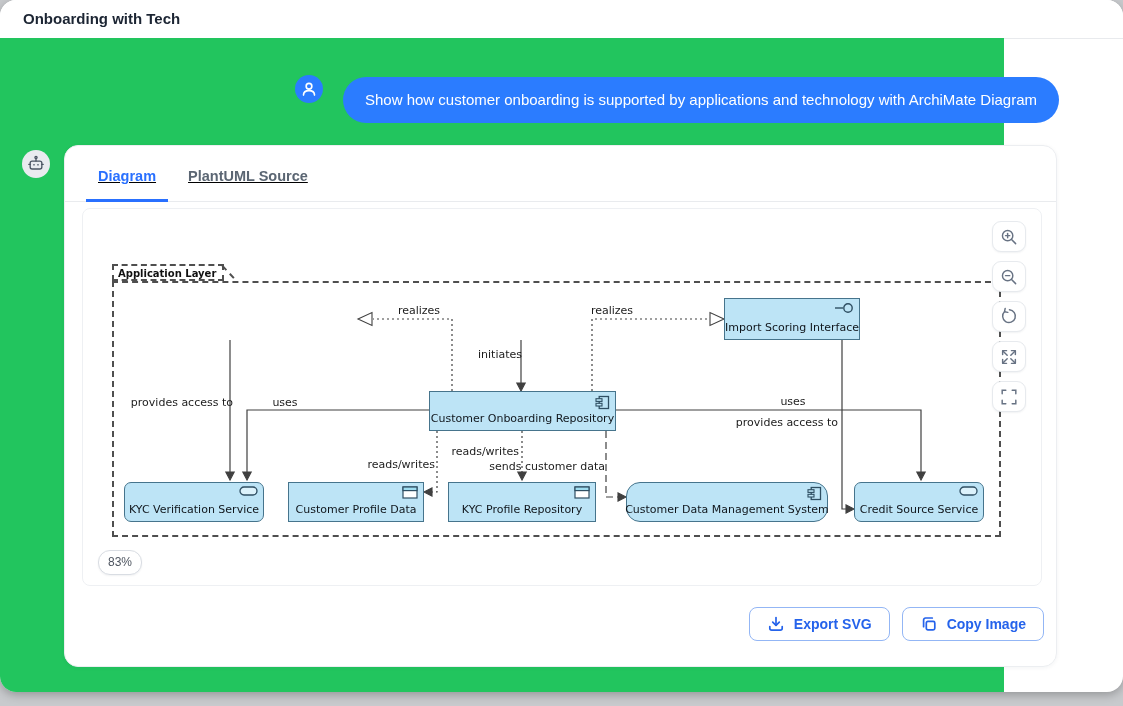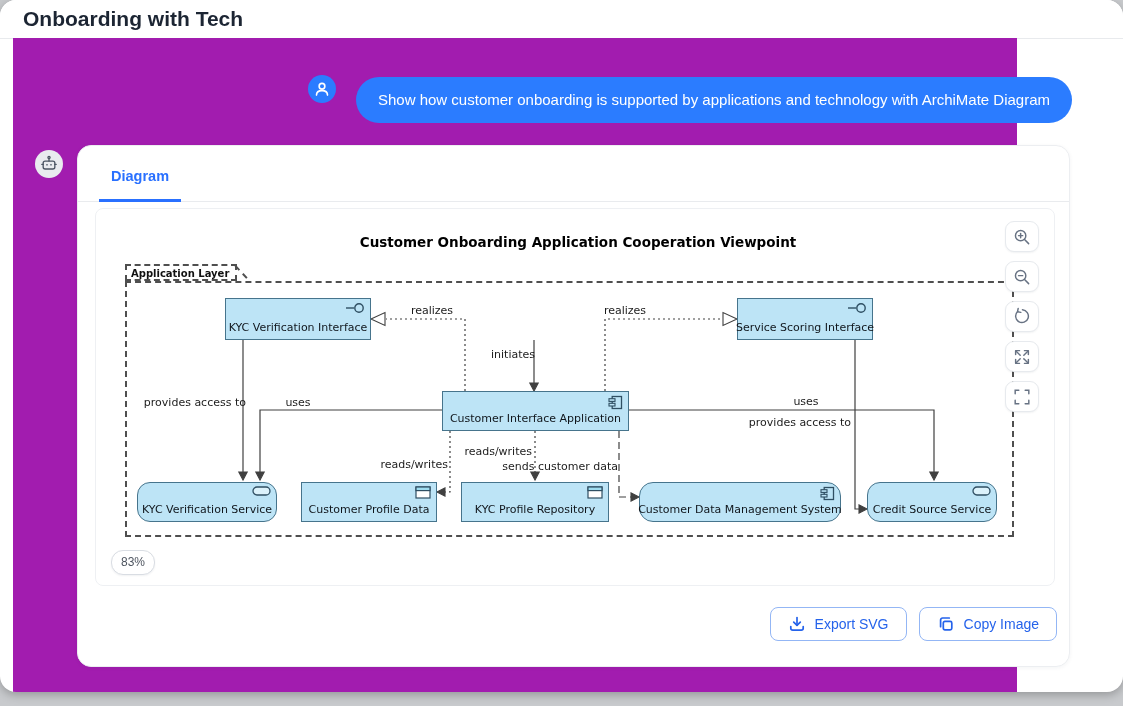--- a/index.html
+++ b/index.html
@@ -2,34 +2,34 @@
 <html><head>
 <meta charset="utf-8">
 <style>
   html,body{margin:0;padding:0;}
   body{width:1123px;height:706px;background:#c8cacd;overflow:hidden;
        font-family:"Liberation Sans",sans-serif;position:relative;}
   .window{position:absolute;left:0;top:0;width:1123px;height:692px;background:#fff;
           border-radius:16px;overflow:hidden;box-shadow:0 3px 10px rgba(0,0,0,.25);}
   .app-header{position:absolute;left:0;top:0;right:0;height:38px;background:#fff;
               border-bottom:1px solid #e8eaed;}
-  .app-title{position:absolute;left:23px;top:0;line-height:38px;font-size:21px;
+  .app-title{position:absolute;left:23px;top:0;line-height:38px;font-size:15px;
              font-weight:bold;color:#1c2533;}
-  .chat{position:absolute;left:0;top:38px;width:1004px;height:654px;background:#a21caf;margin-left:13px;}
+  .chat{position:absolute;left:0;top:38px;width:1004px;height:654px;background:#22c55e;}
   .avatar{position:absolute;width:28px;height:28px;border-radius:50%;
           display:flex;align-items:center;justify-content:center;}
   .user-avatar{left:295px;top:37px;background:#2b7cff;}
   .bot-avatar{left:22px;top:112px;background:#e9ebef;}
   .bubble{position:absolute;left:343px;top:39px;height:46px;line-height:46px;
           background:#2b7cff;color:#fff;font-size:15px;border-radius:23px;
           padding:0 22px;white-space:nowrap;}
   .card{position:absolute;left:64px;top:107px;width:991px;height:520px;background:#fff;
         border:1px solid #eceef1;border-radius:14px;box-shadow:0 1px 4px rgba(20,30,50,.05);}
   .tabbar{position:absolute;left:0;top:0;right:0;height:55px;border-bottom:1px solid #e9ebee;
-          display:flex;align-items:flex-end;padding-left:21px;gap:8px;}
+          display:flex;align-items:flex-end;padding-left:21px;gap:8px;text-decoration:underline;}
   .tab{padding:0 12px 15px 12px;font-size:14.5px;font-weight:bold;color:#5b6673;
        cursor:pointer;border-bottom:3px solid transparent;margin-bottom:-1px;}
   .tab.active{color:#2970ff;border-bottom:3px solid #2970ff;}
   .dgc{position:absolute;left:17px;top:62px;width:958px;height:376px;background:#fff;
        border:1px solid #eef0f3;border-radius:8px;}
   .canvas{position:absolute;left:23px;top:15px;width:918px;height:358px;background:#fff;
           font-family:"DejaVu Sans",sans-serif;}
   .dg-title{position:absolute;left:0;right:0;top:10px;text-align:center;font-size:13.5px;
             font-weight:bold;color:#000;}
   .group-tab{position:absolute;left:6px;top:40px;width:112px;height:17px;
@@ -37,34 +37,34 @@
              line-height:16px;padding-left:4px;box-sizing:border-box;background:#fff;z-index:2;}
   .group-notch{position:absolute;left:117px;top:41px;width:17px;height:0;
                border-top:2px dashed #4f4f4f;transform:rotate(47deg);
                transform-origin:left top;z-index:2;}
   .group-body{position:absolute;left:6px;top:57px;width:889px;height:256px;
               border:2px dashed #4f4f4f;box-sizing:border-box;}
   #edges{position:absolute;left:0;top:0;width:918px;height:358px;overflow:visible;z-index:3;}
   .node{position:absolute;background:#bde4f6;border:1.3px solid #46748c;box-sizing:border-box;
         display:flex;align-items:flex-end;justify-content:center;padding-bottom:5px;
         font-size:11px;color:#10161c;white-space:nowrap;z-index:4;}
-  .node.rounded{border-radius:13px;}
+  .node.rounded{border-radius:7px;}
   .node .nicon{position:absolute;top:3px;right:5px;line-height:0;}
   .zoom-toolbar{position:absolute;left:909px;top:12px;width:34px;display:flex;
                 flex-direction:column;gap:9px;z-index:6;}
   .ztb{width:34px;height:31px;background:#fff;border:1px solid #e7eaee;border-radius:9px;
        display:flex;align-items:center;justify-content:center;cursor:pointer;
        box-shadow:0 1px 2px rgba(20,30,50,.06);padding:0;}
   .zoom-badge{position:absolute;left:15px;top:341px;height:23px;line-height:23px;
               background:#fff;border:1px solid #d9dde3;border-radius:12px;padding:0 9px;
               font-size:12px;color:#4e5560;box-shadow:0 1px 2px rgba(20,30,50,.06);z-index:6;}
   .actions{position:absolute;right:12px;top:461px;display:flex;gap:12px;}
   .act-btn{height:34px;display:flex;align-items:center;gap:9px;background:#fff;
            border:1px solid #93b6f5;border-radius:8px;padding:12px 17px;cursor:pointer;
-           font-family:"Liberation Sans",sans-serif;font-size:14px;font-weight:normal;color:#2563eb;}
+           font-family:"Liberation Sans",sans-serif;font-size:14px;font-weight:bold;color:#2563eb;}
   svg{display:block;}
 </style>
 </head>
 <body>
 
 <div class="window">
   <div class="app-header">
     <div class="app-title">Onboarding with Tech</div>
   </div>
 
@@ -90,25 +90,25 @@
             <circle cx="12" cy="4.2" r="1.3"></circle>
           <path d="M5 12.5 H3.4"></path>
             <path d="M19 12.5 H20.6"></path>
         </svg>
       </span>
     </div>
 
     <div class="card">
       <div class="tabbar">
         <div class="tab active">Diagram</div>
+        <div class="tab">PlantUML Source</div>
       </div>
 
       <div class="dgc">
         <div class="canvas" id="canvas">
-          <div class="dg-title">Customer Onboarding Application Cooperation Viewpoint</div>
           <div class="group-tab">
             <span>Application Layer</span>
           </div>
           <div class="group-notch"></div>
           <div class="group-body"></div>
           <svg id="edges" viewBox="0 0 918 358">
               <polyline points="346,167 346,95 267,95" fill="none" stroke="#404040" stroke-width="1.2" stroke-dasharray="2 3"></polyline>
               <polygon points="252,95 266,88.5 266,101.5" fill="#ffffff" stroke="#404040" stroke-width="1.1"></polygon>
               <text x="313" y="90" text-anchor="middle" font-size="11" fill="#1c1c1c" font-family="DejaVu Sans, sans-serif">realizes</text>
               <polyline points="486,167 486,95 603,95" fill="none" stroke="#404040" stroke-width="1.2" stroke-dasharray="2 3"></polyline>
@@ -132,47 +132,38 @@
               <polyline points="500,207 500,273 514,273" fill="none" stroke="#404040" stroke-width="1.2" stroke-dasharray="7 4"></polyline>
               <polygon points="520,273 512,268.8 512,277.2" fill="#404040" stroke="#404040" stroke-width="1.1"></polygon>
               <text x="499" y="246" text-anchor="end" font-size="11" fill="#1c1c1c" font-family="DejaVu Sans, sans-serif">sends customer data</text>
               <polyline points="510,186 815,186 815,251" fill="none" stroke="#404040" stroke-width="1.2"></polyline>
               <polygon points="815,256 810.8,248 819.2,248" fill="#404040" stroke="#404040" stroke-width="1.1"></polygon>
               <text x="687" y="181" text-anchor="middle" font-size="11" fill="#1c1c1c" font-family="DejaVu Sans, sans-serif">uses</text>
               <polyline points="736,116 736,285 742,285" fill="none" stroke="#404040" stroke-width="1.2"></polyline>
               <polygon points="748,285 740,280.8 740,289.2" fill="#404040" stroke="#404040" stroke-width="1.1"></polygon>
               <text x="732" y="202" text-anchor="end" font-size="11" fill="#1c1c1c" font-family="DejaVu Sans, sans-serif">provides access to</text>
             </svg>
-        <div class="node" style="left: 106px; top: 74px; width: 146px; height: 42px;">
+            <div class="node" style="left: 618px; top: 74px; width: 136px; height: 42px;">
               <span class="nicon">
                 <svg width="20" height="12" viewBox="0 0 20 12" fill="none" stroke="#2f4f63" stroke-width="1.4">
                   <line x1="1" y1="6" x2="9" y2="6"></line>
                   <circle cx="14" cy="6" r="4.2"></circle>
                 </svg>
               </span>
-              <span>KYC Verification Interface</span>
-            </div>
-            <div class="node" style="left: 618px; top: 74px; width: 136px; height: 42px;">
-              <span class="nicon">
-                <svg width="20" height="12" viewBox="0 0 20 12" fill="none" stroke="#2f4f63" stroke-width="1.4">
-                  <line x1="1" y1="6" x2="9" y2="6"></line>
-                  <circle cx="14" cy="6" r="4.2"></circle>
-                </svg>
-              </span>
-              <span>Service Scoring Interface</span>
+              <span>Import Scoring Interface</span>
             </div>
             <div class="node" style="left: 323px; top: 167px; width: 187px; height: 40px;">
               <span class="nicon">
                 <svg width="15" height="15" viewBox="0 0 15 15" stroke="#2f4f63">
                   <rect x="4.2" y="1.5" width="9.3" height="12" fill="none" stroke-width="1.3"></rect>
                   <rect x="1" y="3.7" width="6" height="2.7" fill="#bde4f6" stroke-width="1.1"></rect>
                   <rect x="1" y="8.3" width="6" height="2.7" fill="#bde4f6" stroke-width="1.1"></rect>
                 </svg>
               </span>
-              <span>Customer Interface Application</span>
+              <span>Customer Onboarding Repository</span>
             </div>
             <div class="node rounded" style="left: 18px; top: 258px; width: 140px; height: 40px;">
               <span class="nicon">
                 <svg width="19" height="10" viewBox="0 0 19 10">
                   <rect x="1" y="1" width="17" height="8" rx="4" ry="4" fill="#dcf2fb" stroke="#2f4f63" stroke-width="1.3"></rect>
                 </svg>
               </span>
               <span>KYC Verification Service</span>
             </div>
             <div class="node" style="left: 182px; top: 258px; width: 136px; height: 40px;">

